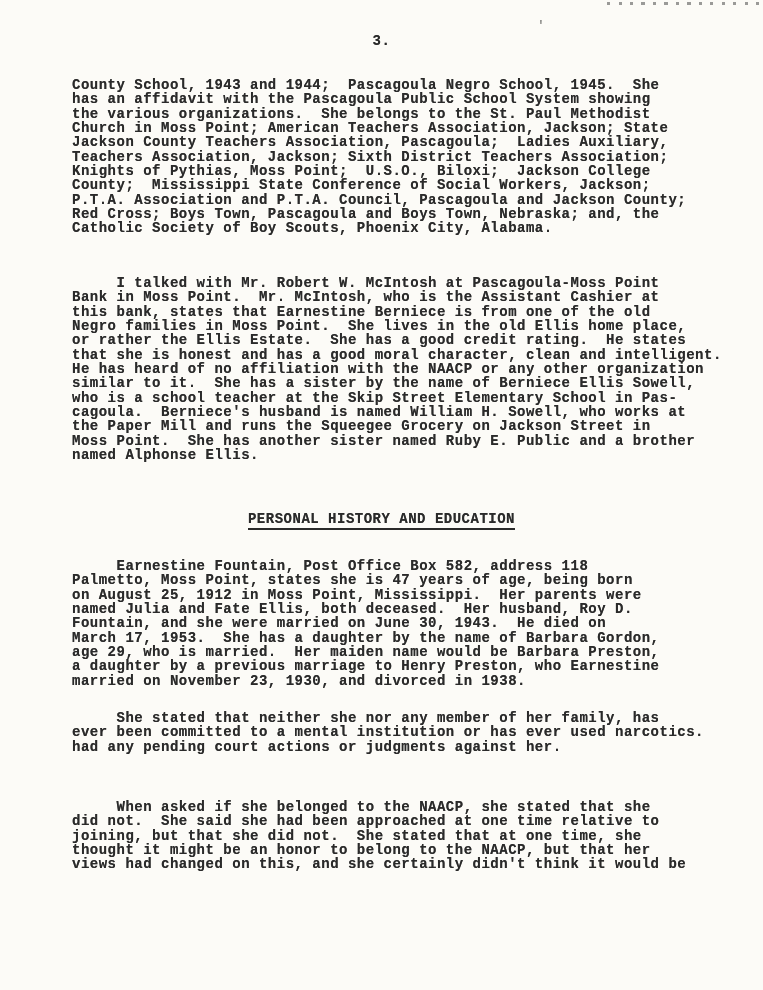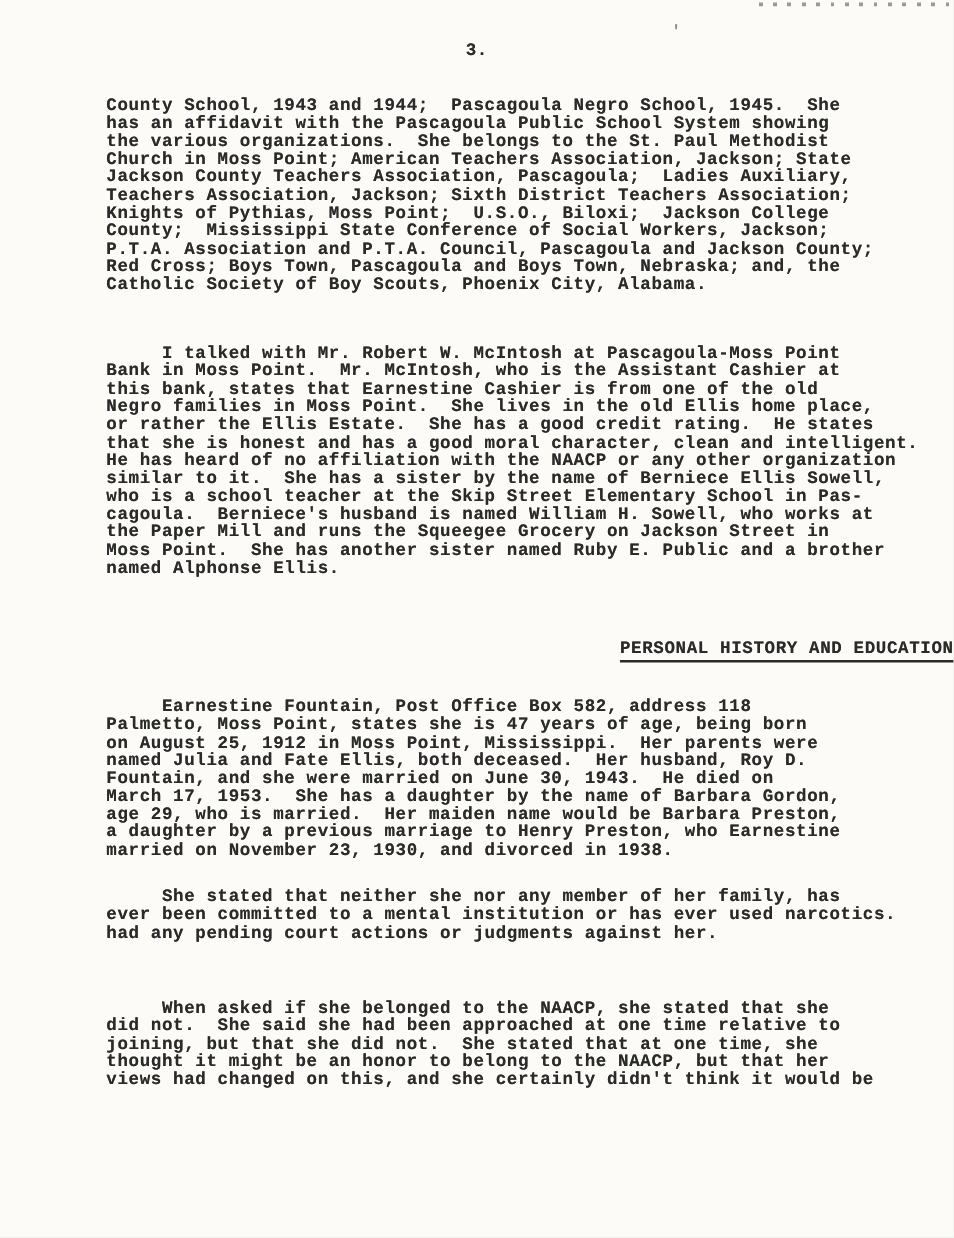--- a/index.html
+++ b/index.html
@@ -34,33 +34,33 @@
   }
   .pageno {
     position: absolute;
     top: 33px;
     left: 0;
     width: 100%;
     text-align: center;
   }
   .para {
     position: absolute;
-    left: 85px;
+    left: 72px;
     right: 0;
   }
   .para .line {
     white-space: pre;
     height: 14.35px;
     line-height: 14.35px;
   }
   .heading-wrap {
     position: absolute;
     left: 0;
     width: 100%;
-    text-align: right;
+    text-align: center;
   }
   .heading-text {
     display: inline-block;
     border-bottom: 2px solid #2a2a2a;
     padding-bottom: 1px;
     letter-spacing: 0.5px;
   }
 </style>
 </head>
 <body>
@@ -83,21 +83,21 @@
       <div class="line">Knights of Pythias, Moss Point;  U.S.O., Biloxi;  Jackson College</div>
       <div class="line">County;  Mississippi State Conference of Social Workers, Jackson;</div>
       <div class="line">P.T.A. Association and P.T.A. Council, Pascagoula and Jackson County;</div>
       <div class="line">Red Cross; Boys Town, Pascagoula and Boys Town, Nebraska; and, the</div>
       <div class="line">Catholic Society of Boy Scouts, Phoenix City, Alabama.</div>
     </div>
 
   <div class="para" style="top:276px">
       <div class="line">     I talked with Mr. Robert W. McIntosh at Pascagoula-Moss Point</div>
       <div class="line">Bank in Moss Point.  Mr. McIntosh, who is the Assistant Cashier at</div>
-      <div class="line">this bank, states that Earnestine Cashier is from one of the old</div>
+      <div class="line">this bank, states that Earnestine Berniece is from one of the old</div>
       <div class="line">Negro families in Moss Point.  She lives in the old Ellis home place,</div>
       <div class="line">or rather the Ellis Estate.  She has a good credit rating.  He states</div>
       <div class="line">that she is honest and has a good moral character, clean and intelligent.</div>
       <div class="line">He has heard of no affiliation with the NAACP or any other organization</div>
       <div class="line">similar to it.  She has a sister by the name of Berniece Ellis Sowell,</div>
       <div class="line">who is a school teacher at the Skip Street Elementary School in Pas-</div>
       <div class="line">cagoula.  Berniece's husband is named William H. Sowell, who works at</div>
       <div class="line">the Paper Mill and runs the Squeegee Grocery on Jackson Street in</div>
       <div class="line">Moss Point.  She has another sister named Ruby E. Public and a brother</div>
       <div class="line">named Alphonse Ellis.</div>

